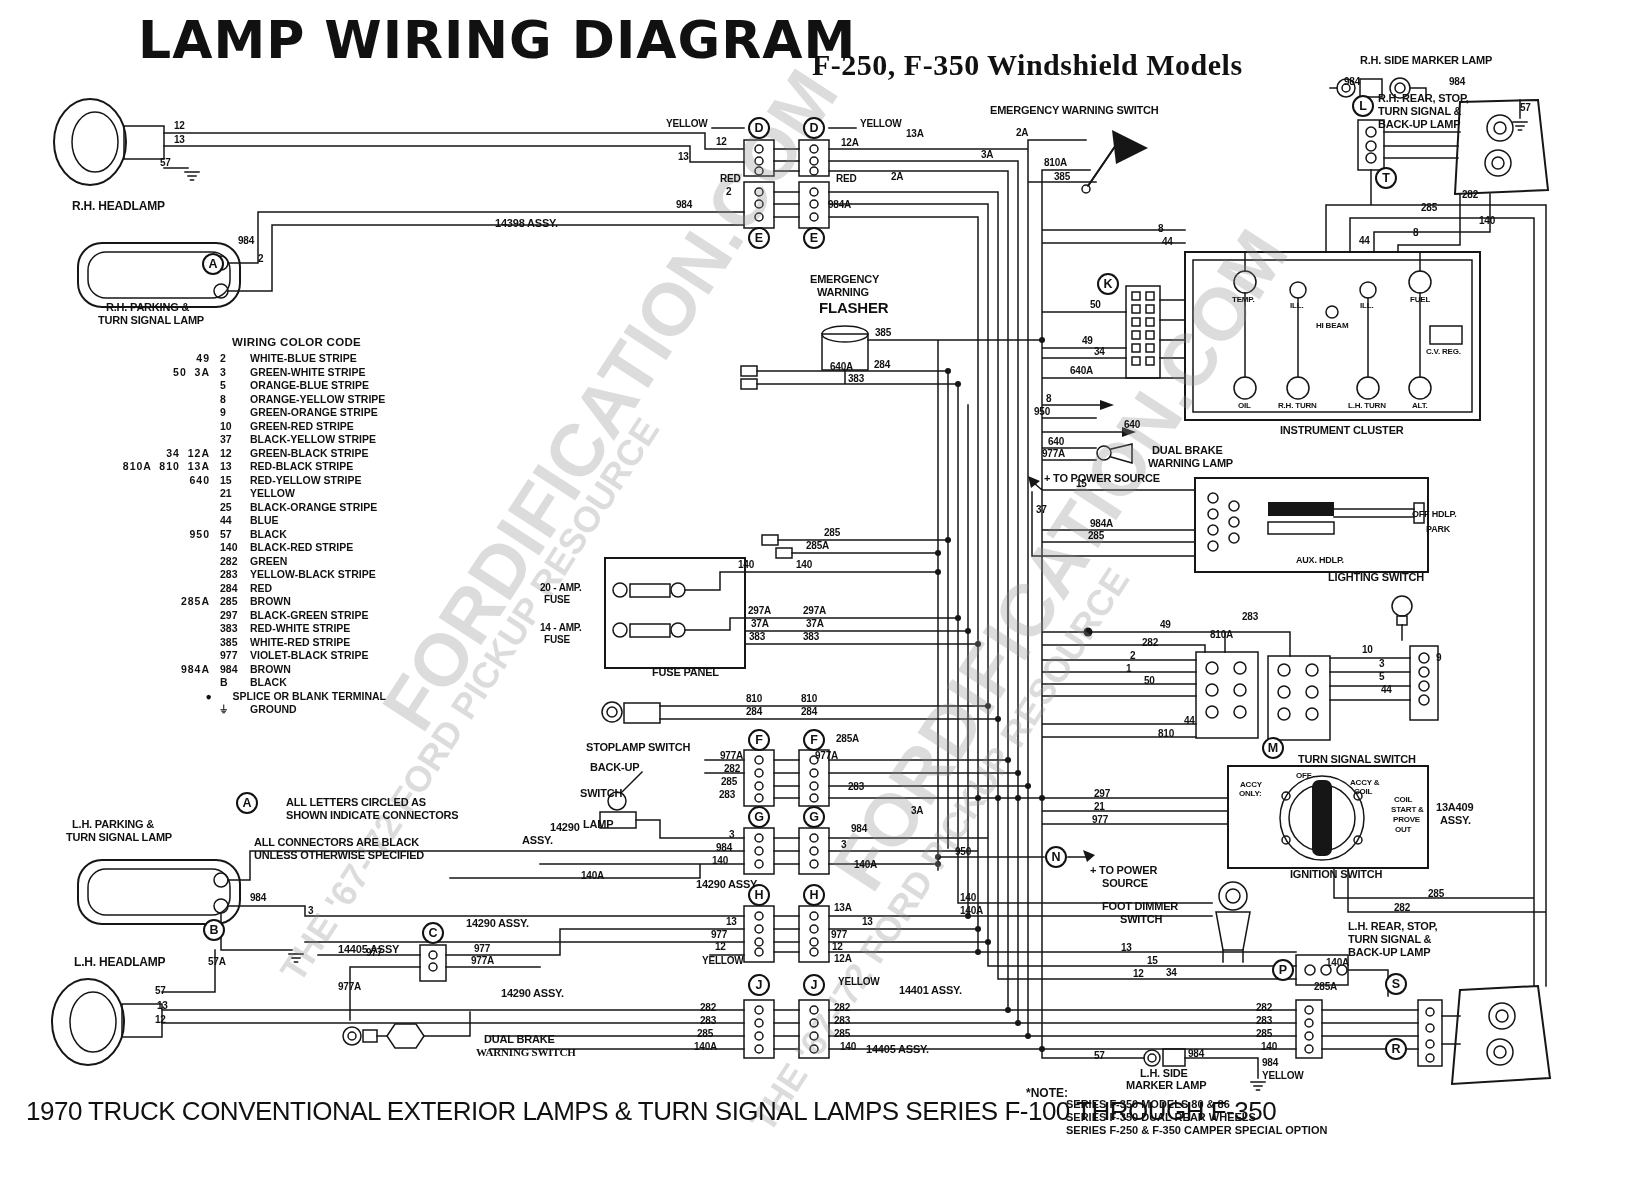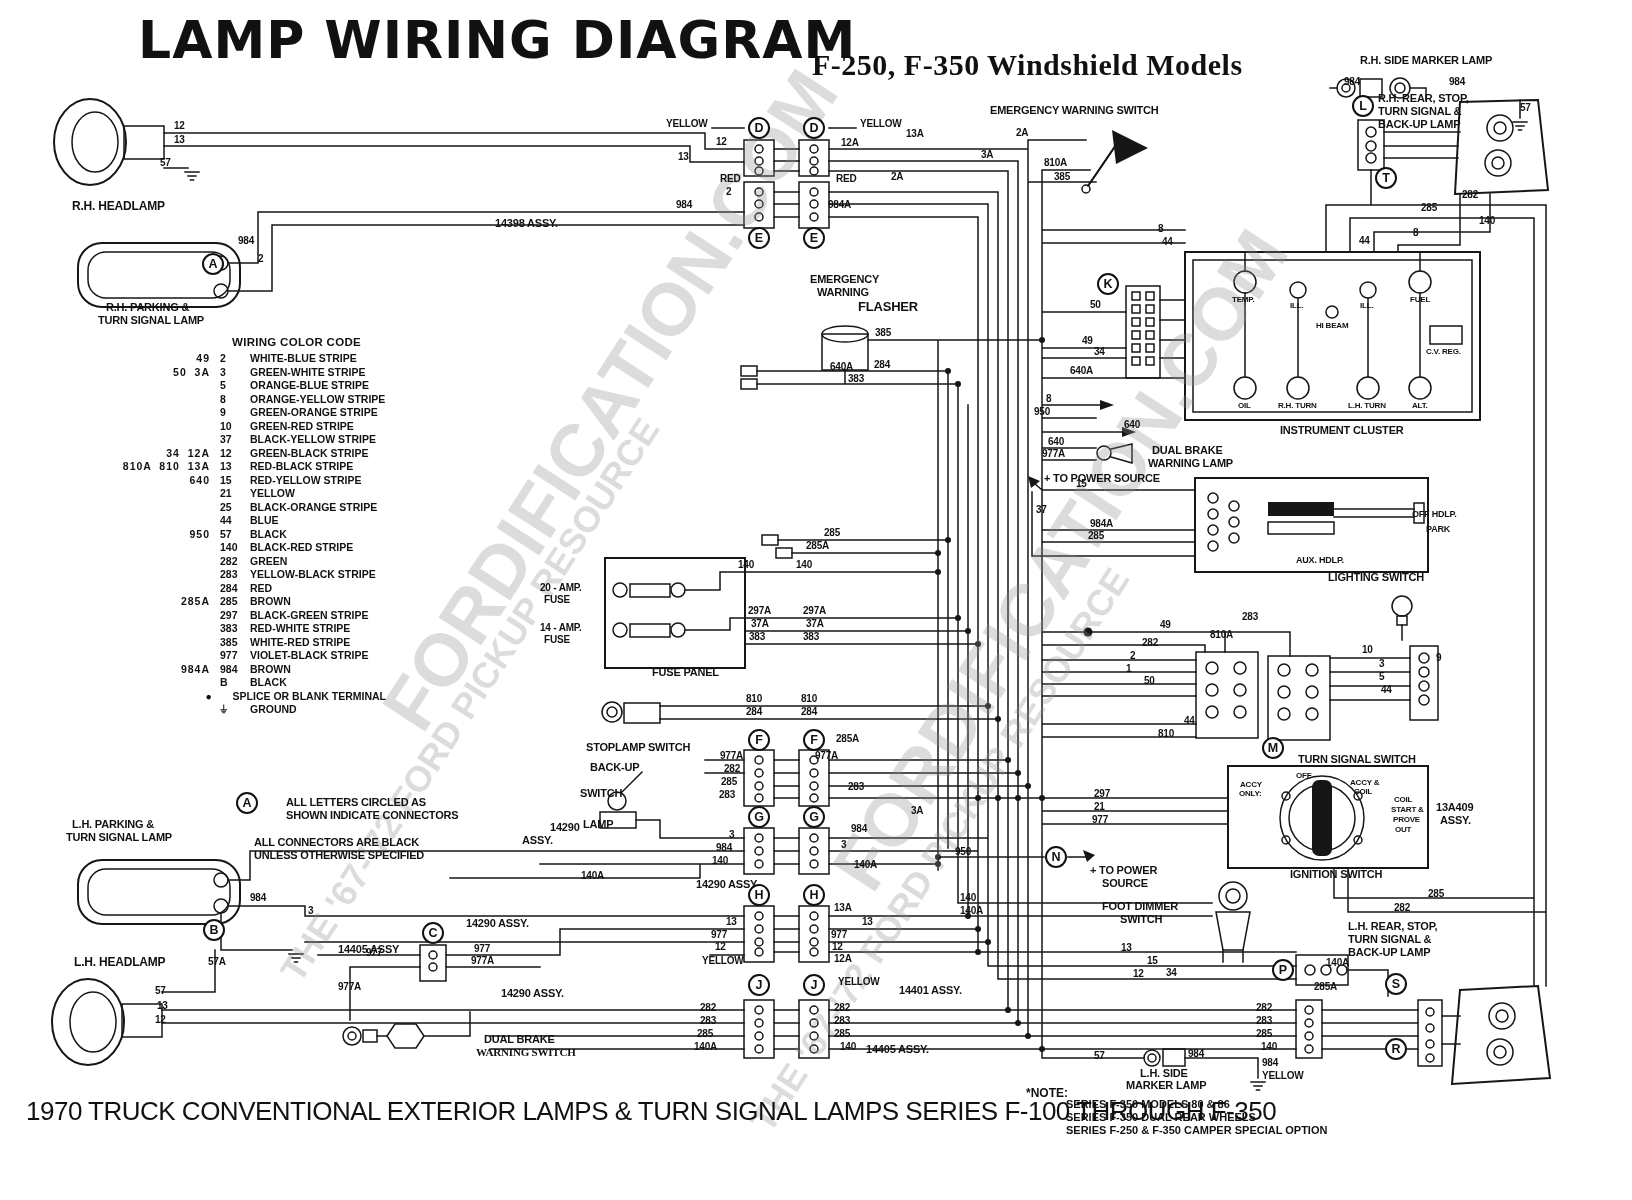--- a/index.html
+++ b/index.html
@@ -387,21 +387,21 @@
     </div>
 
   <div id="label-layer">
       <div class="lbl" style="left: 72px; top: 200px; font-size: 12px;">R.H. HEADLAMP</div>
       <div class="lbl" style="left: 106px; top: 302px; font-size: 11px;">R.H. PARKING &amp;</div>
       <div class="lbl" style="left: 98px; top: 315px; font-size: 11px;">TURN SIGNAL LAMP</div>
       <div class="lbl" style="left: 495px; top: 218px; font-size: 11px;">14398 ASSY.</div>
       <div class="lbl" style="left: 990px; top: 105px; font-size: 11px;">EMERGENCY WARNING SWITCH</div>
       <div class="lbl" style="left: 810px; top: 274px; font-size: 11px;">EMERGENCY</div>
       <div class="lbl" style="left: 817px; top: 287px; font-size: 11px;">WARNING</div>
-      <div class="lbl" style="left: 819px; top: 300px; font-size: 13px; margin-left: 39px;">FLASHER</div>
+      <div class="lbl" style="left: 819px; top: 300px; font-size: 15px;">FLASHER</div>
       <div class="lbl" style="left: 1280px; top: 425px; font-size: 11px;">INSTRUMENT CLUSTER</div>
       <div class="lbl" style="left: 1152px; top: 445px; font-size: 11px;">DUAL BRAKE</div>
       <div class="lbl" style="left: 1148px; top: 458px; font-size: 11px;">WARNING LAMP</div>
       <div class="lbl" style="left: 1044px; top: 473px; font-size: 11px;">+ TO POWER SOURCE</div>
       <div class="lbl" style="left: 1328px; top: 572px; font-size: 11px;">LIGHTING SWITCH</div>
       <div class="lbl" style="left: 540px; top: 583px; font-size: 10px;">20 - AMP.</div>
       <div class="lbl" style="left: 544px; top: 595px; font-size: 10px;">FUSE</div>
       <div class="lbl" style="left: 540px; top: 623px; font-size: 10px;">14 - AMP.</div>
       <div class="lbl" style="left: 544px; top: 635px; font-size: 10px;">FUSE</div>
       <div class="lbl" style="left: 652px; top: 667px; font-size: 11px;">FUSE PANEL</div>

